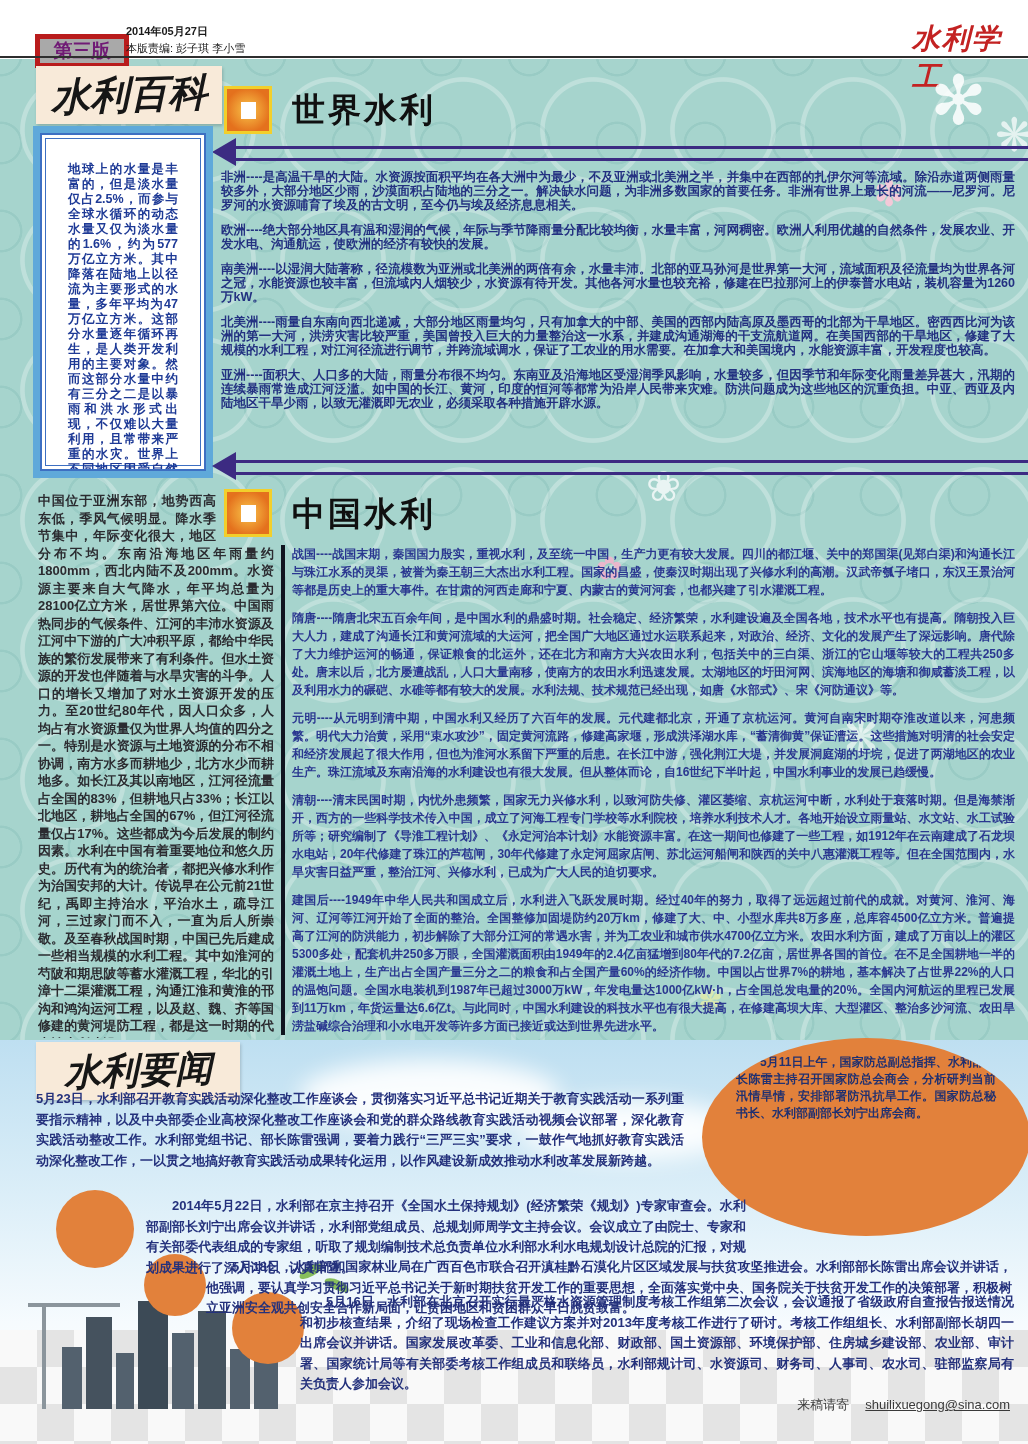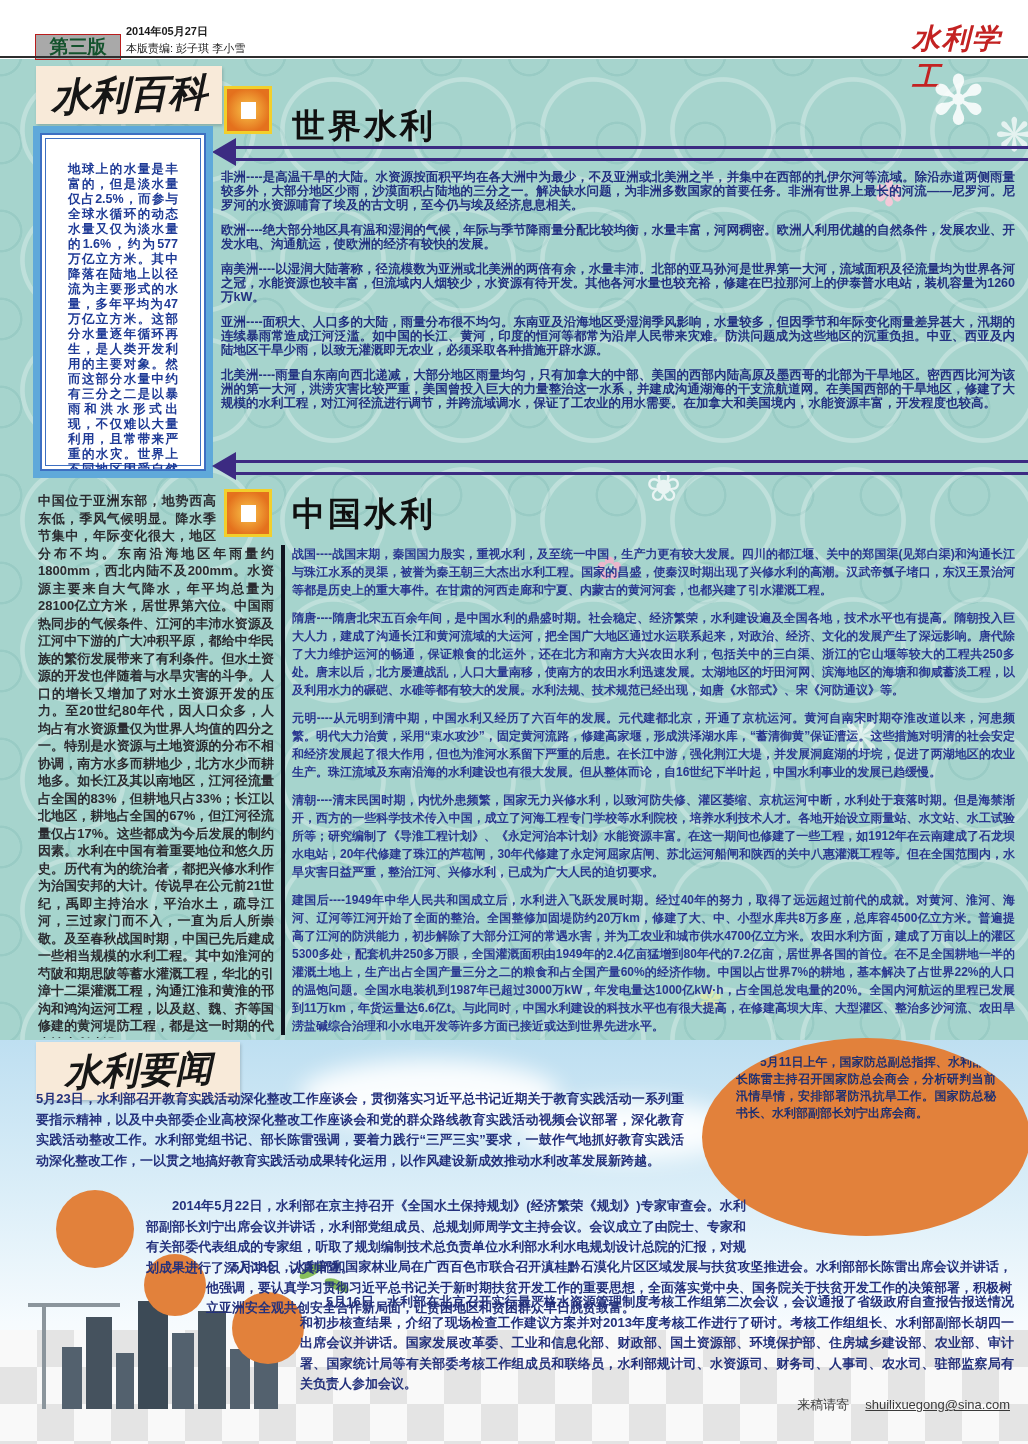--- a/index.html
+++ b/index.html
@@ -1,21 +1,21 @@
 <!DOCTYPE html>
 <html><head>
 <meta charset="utf-8">
 <style>
   html,body { margin:0; padding:0; background:#e9e9e9; }
   .page { position:relative; width:1028px; height:1444px; margin:0 auto; background:#ffffff;
           overflow:hidden; font-family:"Liberation Sans","DejaVu Sans",sans-serif; }
 
   
   .edition-box { position:absolute; left:35px; top:34px; width:84px; height:24px; background:#a9a9a9;
-                 border:1px solid #b91c1c; color:#14532d; font-size:19px; font-weight:bold;
+                 border:5px solid #b91c1c; color:#701a75; font-size:19px; font-weight:bold;
                  line-height:24px; text-align:center; font-family:Liberation Serif, serif; }
   .hdr-date { position:absolute; left:126px; top:24px; font-size:11px; font-weight:bold; color:#1a1a1a; }
   .hdr-editors { position:absolute; left:126px; top:41px; font-size:11px; color:#1a1a1a; }
   .masthead { position:absolute; left:912px; top:20px; font-size:28px; font-weight:bold; font-style:italic;
               color:#c32222; font-family:"DejaVu Serif","Liberation Serif",serif; letter-spacing:2px; }
   .header-rule { position:absolute; left:0; top:56px; width:100%; height:2px; background:#2e2e2e; }
 
   
   .section-teal { position:absolute; left:0; top:59px; width:100%; height:981px; background-color:#a6d4cd;
     background-image:
@@ -128,35 +128,35 @@
   <span class="flower" style="left:596px;top:552px;font-size:32px;color:#e9b7cc;">✿</span>
   <span class="flower" style="left:840px;top:712px;font-size:50px;color:rgba(255,255,255,.6);">❋</span>
   <span class="flower" style="left:698px;top:986px;font-size:30px;color:#d9e8b0;">✽</span>
 
   <div class="calli-box encyc-box">
     <span class="calli">水利百科</span>
   </div>
   <div class="sq-icon" style="left:224px;top:86px;">
     <span class="sq-inner"></span>
   </div>
-  <div class="article-title" style="left:292px;top:104px;">世界水利</div>
+  <div class="article-title" style="left:292px;top:88px;">世界水利</div>
   <div class="h-arrow" style="top:146px;"></div>
 
   <div class="blue-box">
     <div class="blue-mid">
       <p>地球上的水量是丰富的，但是淡水量仅占2.5%，而参与全球水循环的动态水量又仅为淡水量的1.6%，约为577万亿立方米。其中降落在陆地上以径流为主要形式的水量，多年平均为47万亿立方米。这部分水量逐年循环再生，是人类开发利用的主要对象。然而这部分水量中约有三分之二是以暴雨和洪水形式出现，不仅难以大量利用，且常带来严重的水灾。世界上不同地区因受自然地理和气象条件的制约，降雨和径流量有很大差异，因而产生不同的水利问题。</p>
     </div>
   </div>
 
   <div class="world-paras">
     <p>非洲----是高温干旱的大陆。水资源按面积平均在各大洲中为最少，不及亚洲或北美洲之半，并集中在西部的扎伊尔河等流域。除沿赤道两侧雨量较多外，大部分地区少雨，沙漠面积占陆地的三分之一。解决缺水问题，为非洲多数国家的首要任务。非洲有世界上最长的河流——尼罗河。尼罗河的水资源哺育了埃及的古文明，至今仍与埃及经济息息相关。</p>
     <p>欧洲----绝大部分地区具有温和湿润的气候，年际与季节降雨量分配比较均衡，水量丰富，河网稠密。欧洲人利用优越的自然条件，发展农业、开发水电、沟通航运，使欧洲的经济有较快的发展。</p>
     <p>南美洲----以湿润大陆著称，径流模数为亚洲或北美洲的两倍有余，水量丰沛。北部的亚马孙河是世界第一大河，流域面积及径流量均为世界各河之冠，水能资源也较丰富，但流域内人烟较少，水资源有待开发。其他各河水量也较充裕，修建在巴拉那河上的伊泰普水电站，装机容量为1260万kW。</p>
+    <p>北美洲----雨量自东南向西北递减，大部分地区雨量均匀，只有加拿大的中部、美国的西部内陆高原及墨西哥的北部为干旱地区。密西西比河为该洲的第一大河，洪涝灾害比较严重，美国曾投入巨大的力量整治这一水系，并建成沟通湖海的干支流航道网。在美国西部的干旱地区，修建了大规模的水利工程，对江河径流进行调节，并跨流域调水，保证了工农业的用水需要。在加拿大和美国境内，水能资源丰富，开发程度也较高。</p>
     <p>亚洲----面积大、人口多的大陆，雨量分布很不均匀。东南亚及沿海地区受湿润季风影响，水量较多，但因季节和年际变化雨量差异甚大，汛期的连续暴雨常造成江河泛滥。如中国的长江、黄河，印度的恒河等都常为沿岸人民带来灾难。防洪问题成为这些地区的沉重负担。中亚、西亚及内陆地区干旱少雨，以致无灌溉即无农业，必须采取各种措施开辟水源。</p>
-    <p>北美洲----雨量自东南向西北递减，大部分地区雨量均匀，只有加拿大的中部、美国的西部内陆高原及墨西哥的北部为干旱地区。密西西比河为该洲的第一大河，洪涝灾害比较严重，美国曾投入巨大的力量整治这一水系，并建成沟通湖海的干支流航道网。在美国西部的干旱地区，修建了大规模的水利工程，对江河径流进行调节，并跨流域调水，保证了工农业的用水需要。在加拿大和美国境内，水能资源丰富，开发程度也较高。</p>
   </div>
 
   <div class="h-arrow" style="top:460px;"></div>
 
   <div class="sq-icon" style="left:224px;top:489px;">
     <span class="sq-inner"></span>
   </div>
   <div class="article-title" style="left:292px;top:492px;">中国水利</div>
 
   <div class="china-left">

